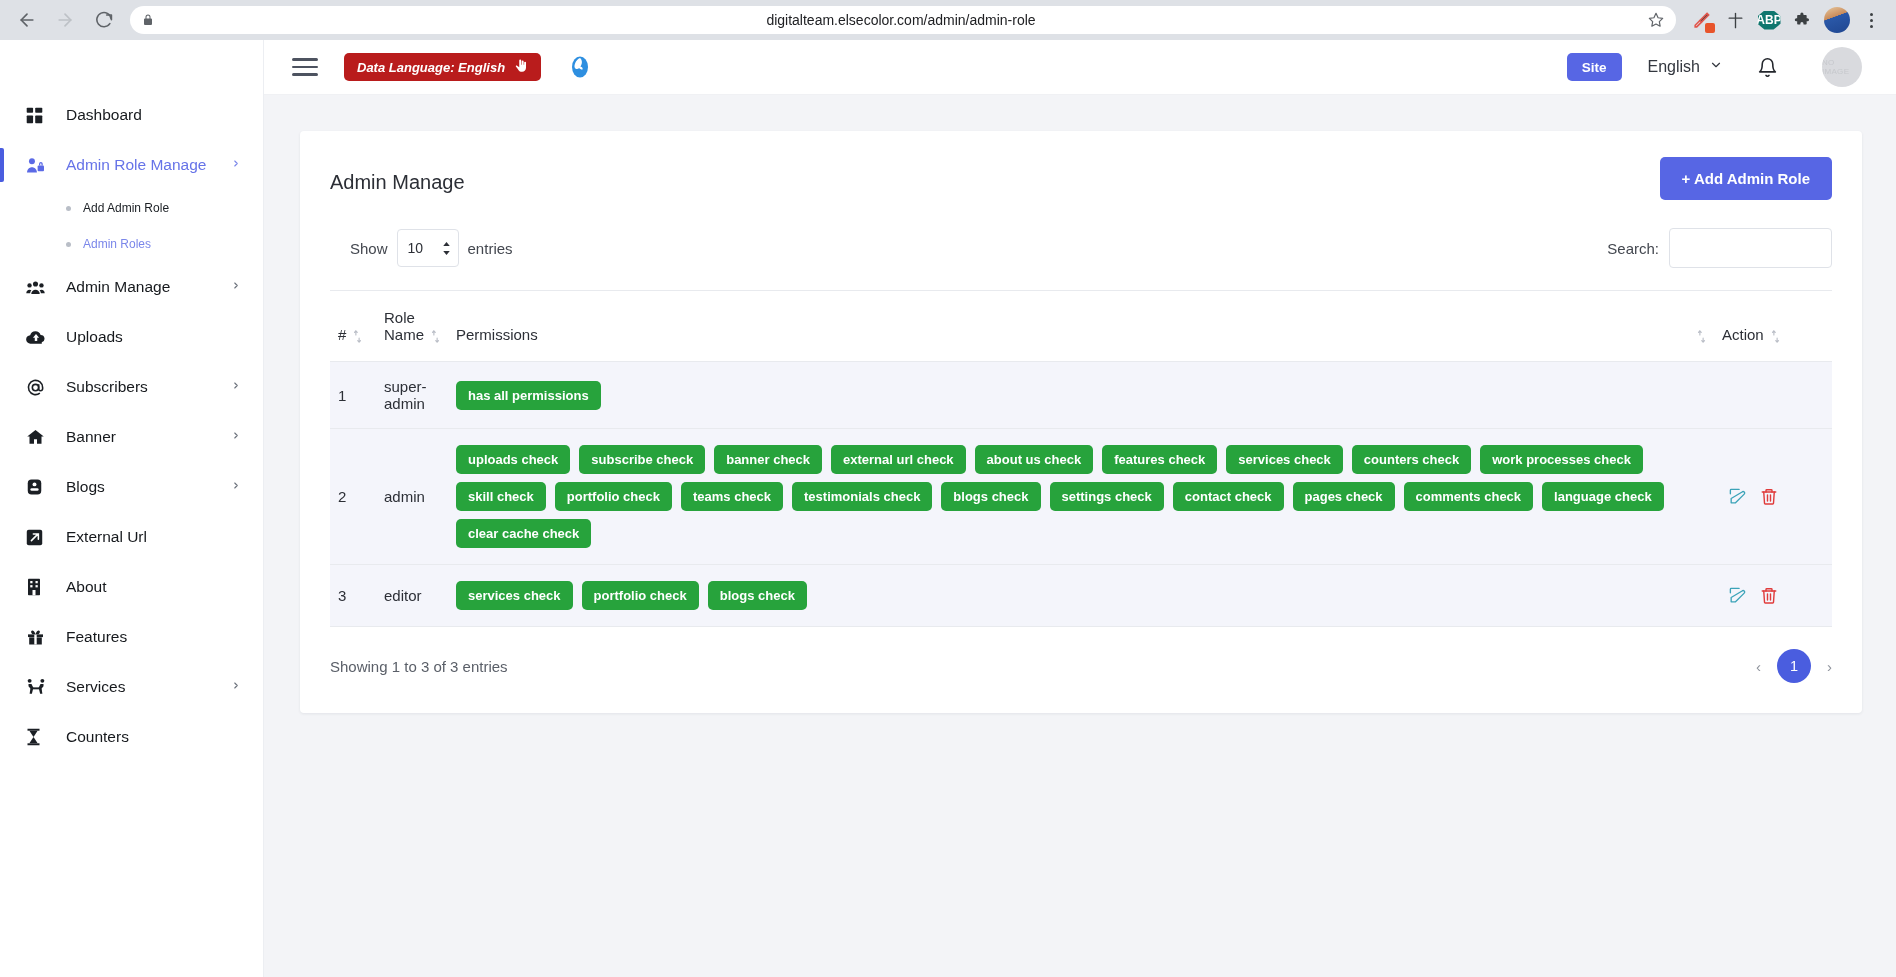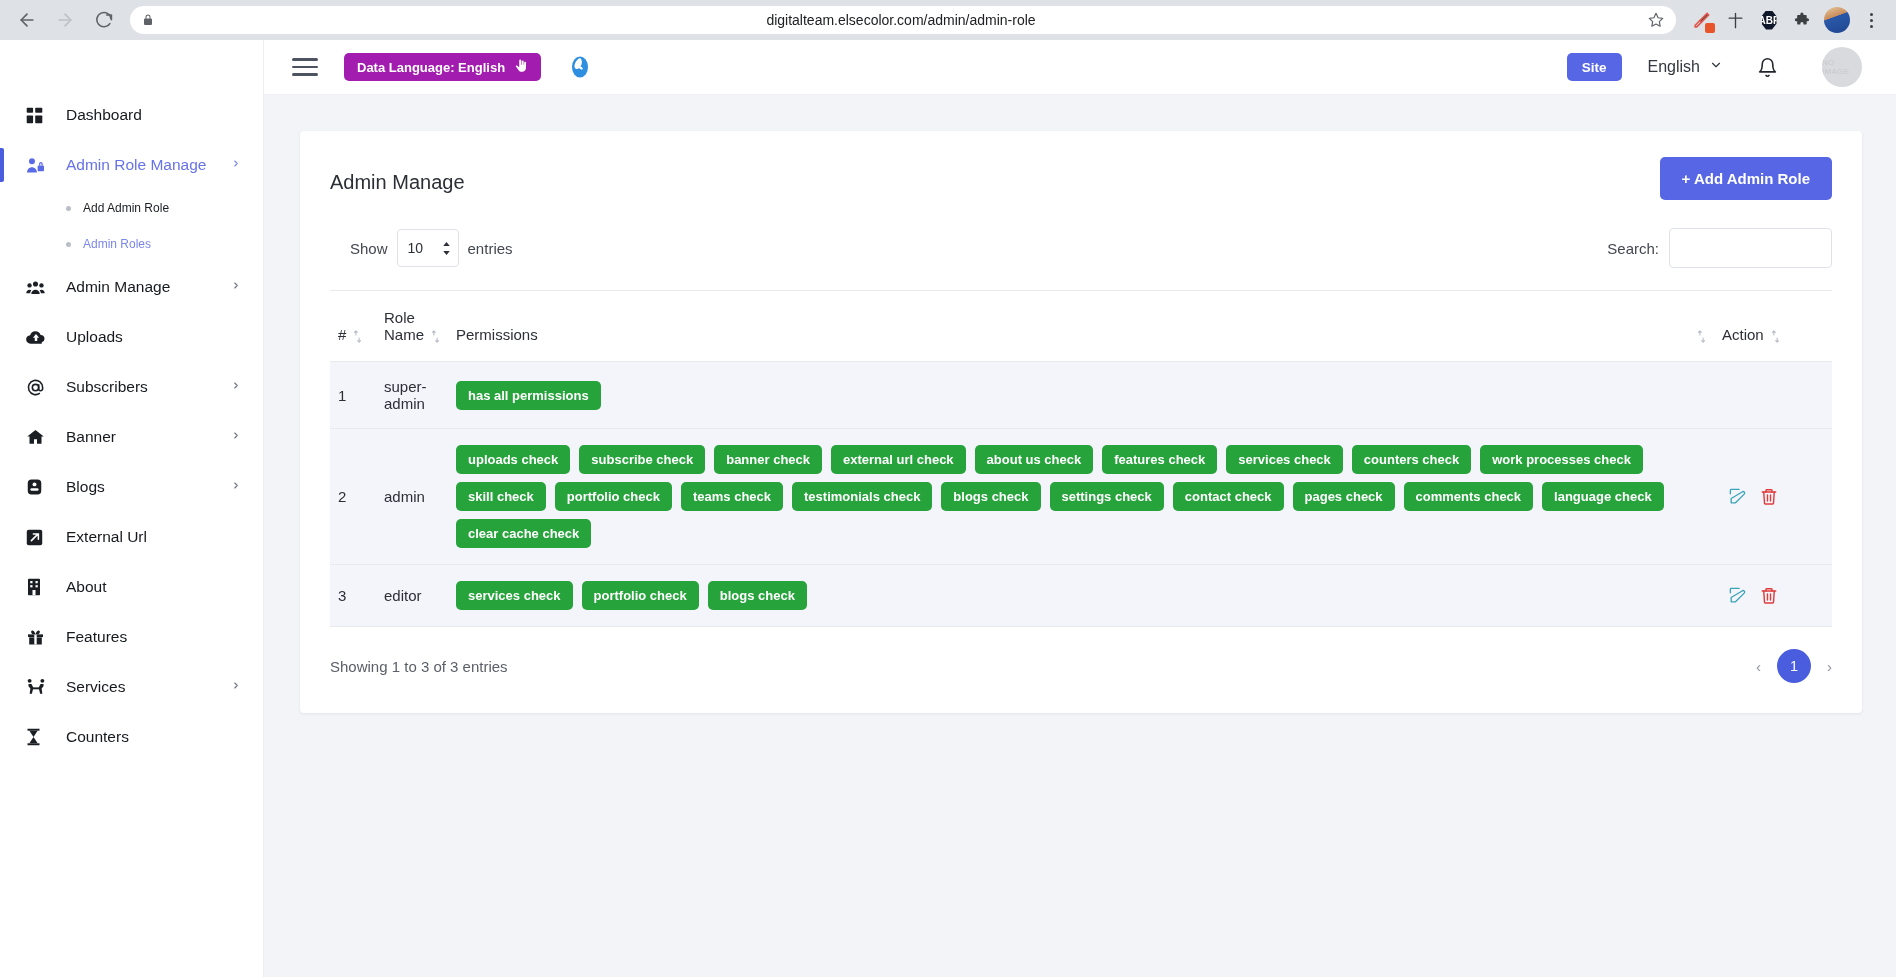--- a/index.html
+++ b/index.html
@@ -39,22 +39,22 @@
     flex: 1 1 auto;
     text-align: center;
   }
   .omnibox .star { color: #5f6368; flex: 0 0 auto; display:flex; }
   .tool-icon {
     width: 30px; height: 30px; flex: 0 0 auto;
     display: flex; align-items: center; justify-content: center;
     color: #3c4043; position: relative;
   }
   .abp-badge {
-    width: 15px; height: 19px; background: #0f172a;
-    color: #fff; font-size: 10px; font-weight: bold;
+    width: 23px; height: 19px; background: #0f766e;
+    color: #fff; font-size: 12px; font-weight: bold;
     display: flex; align-items: center; justify-content: center;
     clip-path: polygon(30% 0,70% 0,100% 30%,100% 70%,70% 100%,30% 100%,0 70%,0 30%);
   }
   .avatar-chrome {
     width: 26px; height: 26px; border-radius: 50%;
     background: linear-gradient(160deg,#e8c9a0 0%, #c98b5a 38%, #2a58a8 39%, #1f4690 100%);
     flex: 0 0 auto;
   }
   .kebab { display: flex; flex-direction: column; gap: 3px; align-items: center; }
   .kebab i { width: 3px; height: 3px; background: #3c4043; border-radius: 50%; display: block; }
@@ -108,24 +108,24 @@
     height: 55px; background: #ffffff;
     display: flex; align-items: center;
     padding: 0 34px 0 28px; gap: 0;
     border-bottom: 1px solid #f0f1f4;
   }
   .burger { display: flex; flex-direction: column; gap: 5px; width: 26px; flex: 0 0 auto; }
   .burger i { display: block; height: 2.5px; background: #4d5360; border-radius: 2px; }
   .burger i:nth-child(1){ width:26px; } .burger i:nth-child(2){ width:26px; } .burger i:nth-child(3){ width:26px; }
 
   .lang-pill {
-    margin-left: 26px; background: #a21caf; color: #fff;
+    margin-left: 26px; background: #b91c1c; color: #fff;
     border-radius: 5px; height: 28px; padding: 0 13px;
     display: flex; align-items: center; gap: 9px;
-    font-size: 13px; font-weight: bold; flex: 0 0 auto;
+    font-size: 13px; font-weight: bold; flex: 0 0 auto; font-style: italic;
   }
   .globe-btn {
     margin-left: 26px; width: 26px; height: 26px; flex: 0 0 auto;
     display: flex; align-items: center; justify-content: center; color: #2e8fe0;
   }
   .topbar-spacer { flex: 1 1 auto; }
   .site-btn {
     background: #5766e4; color: #fff; border-radius: 5px;
     height: 28px; padding: 0 15px; font-size: 13.5px; font-weight: bold;
     display: flex; align-items: center; flex: 0 0 auto;

